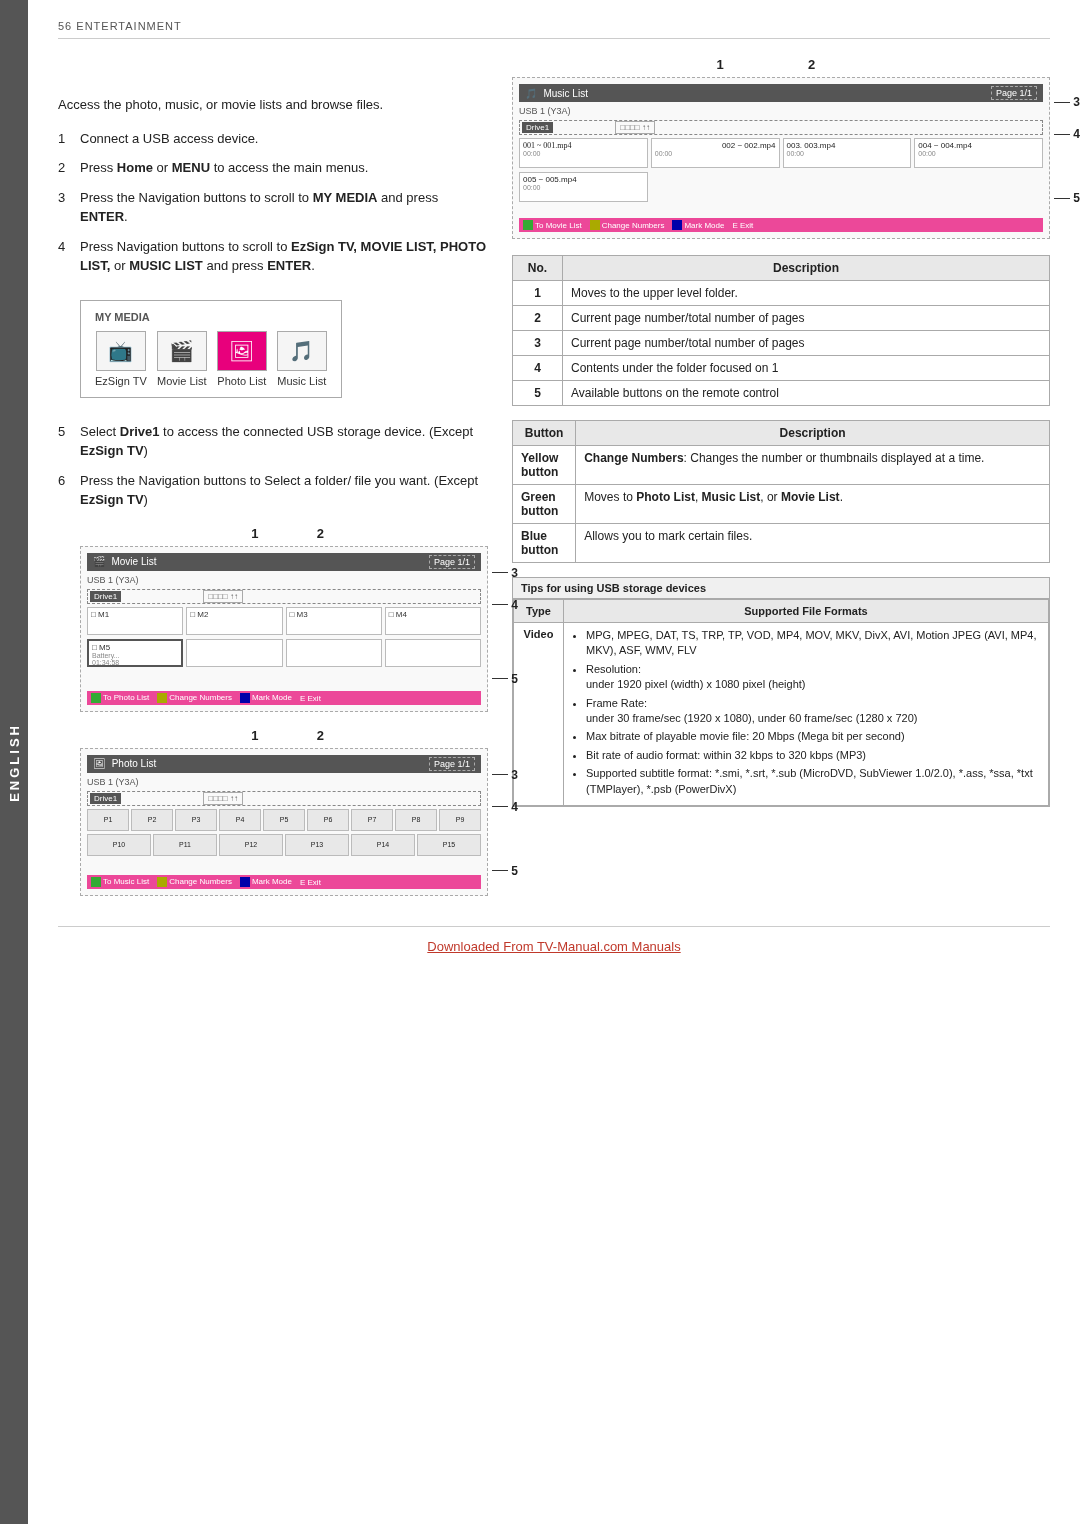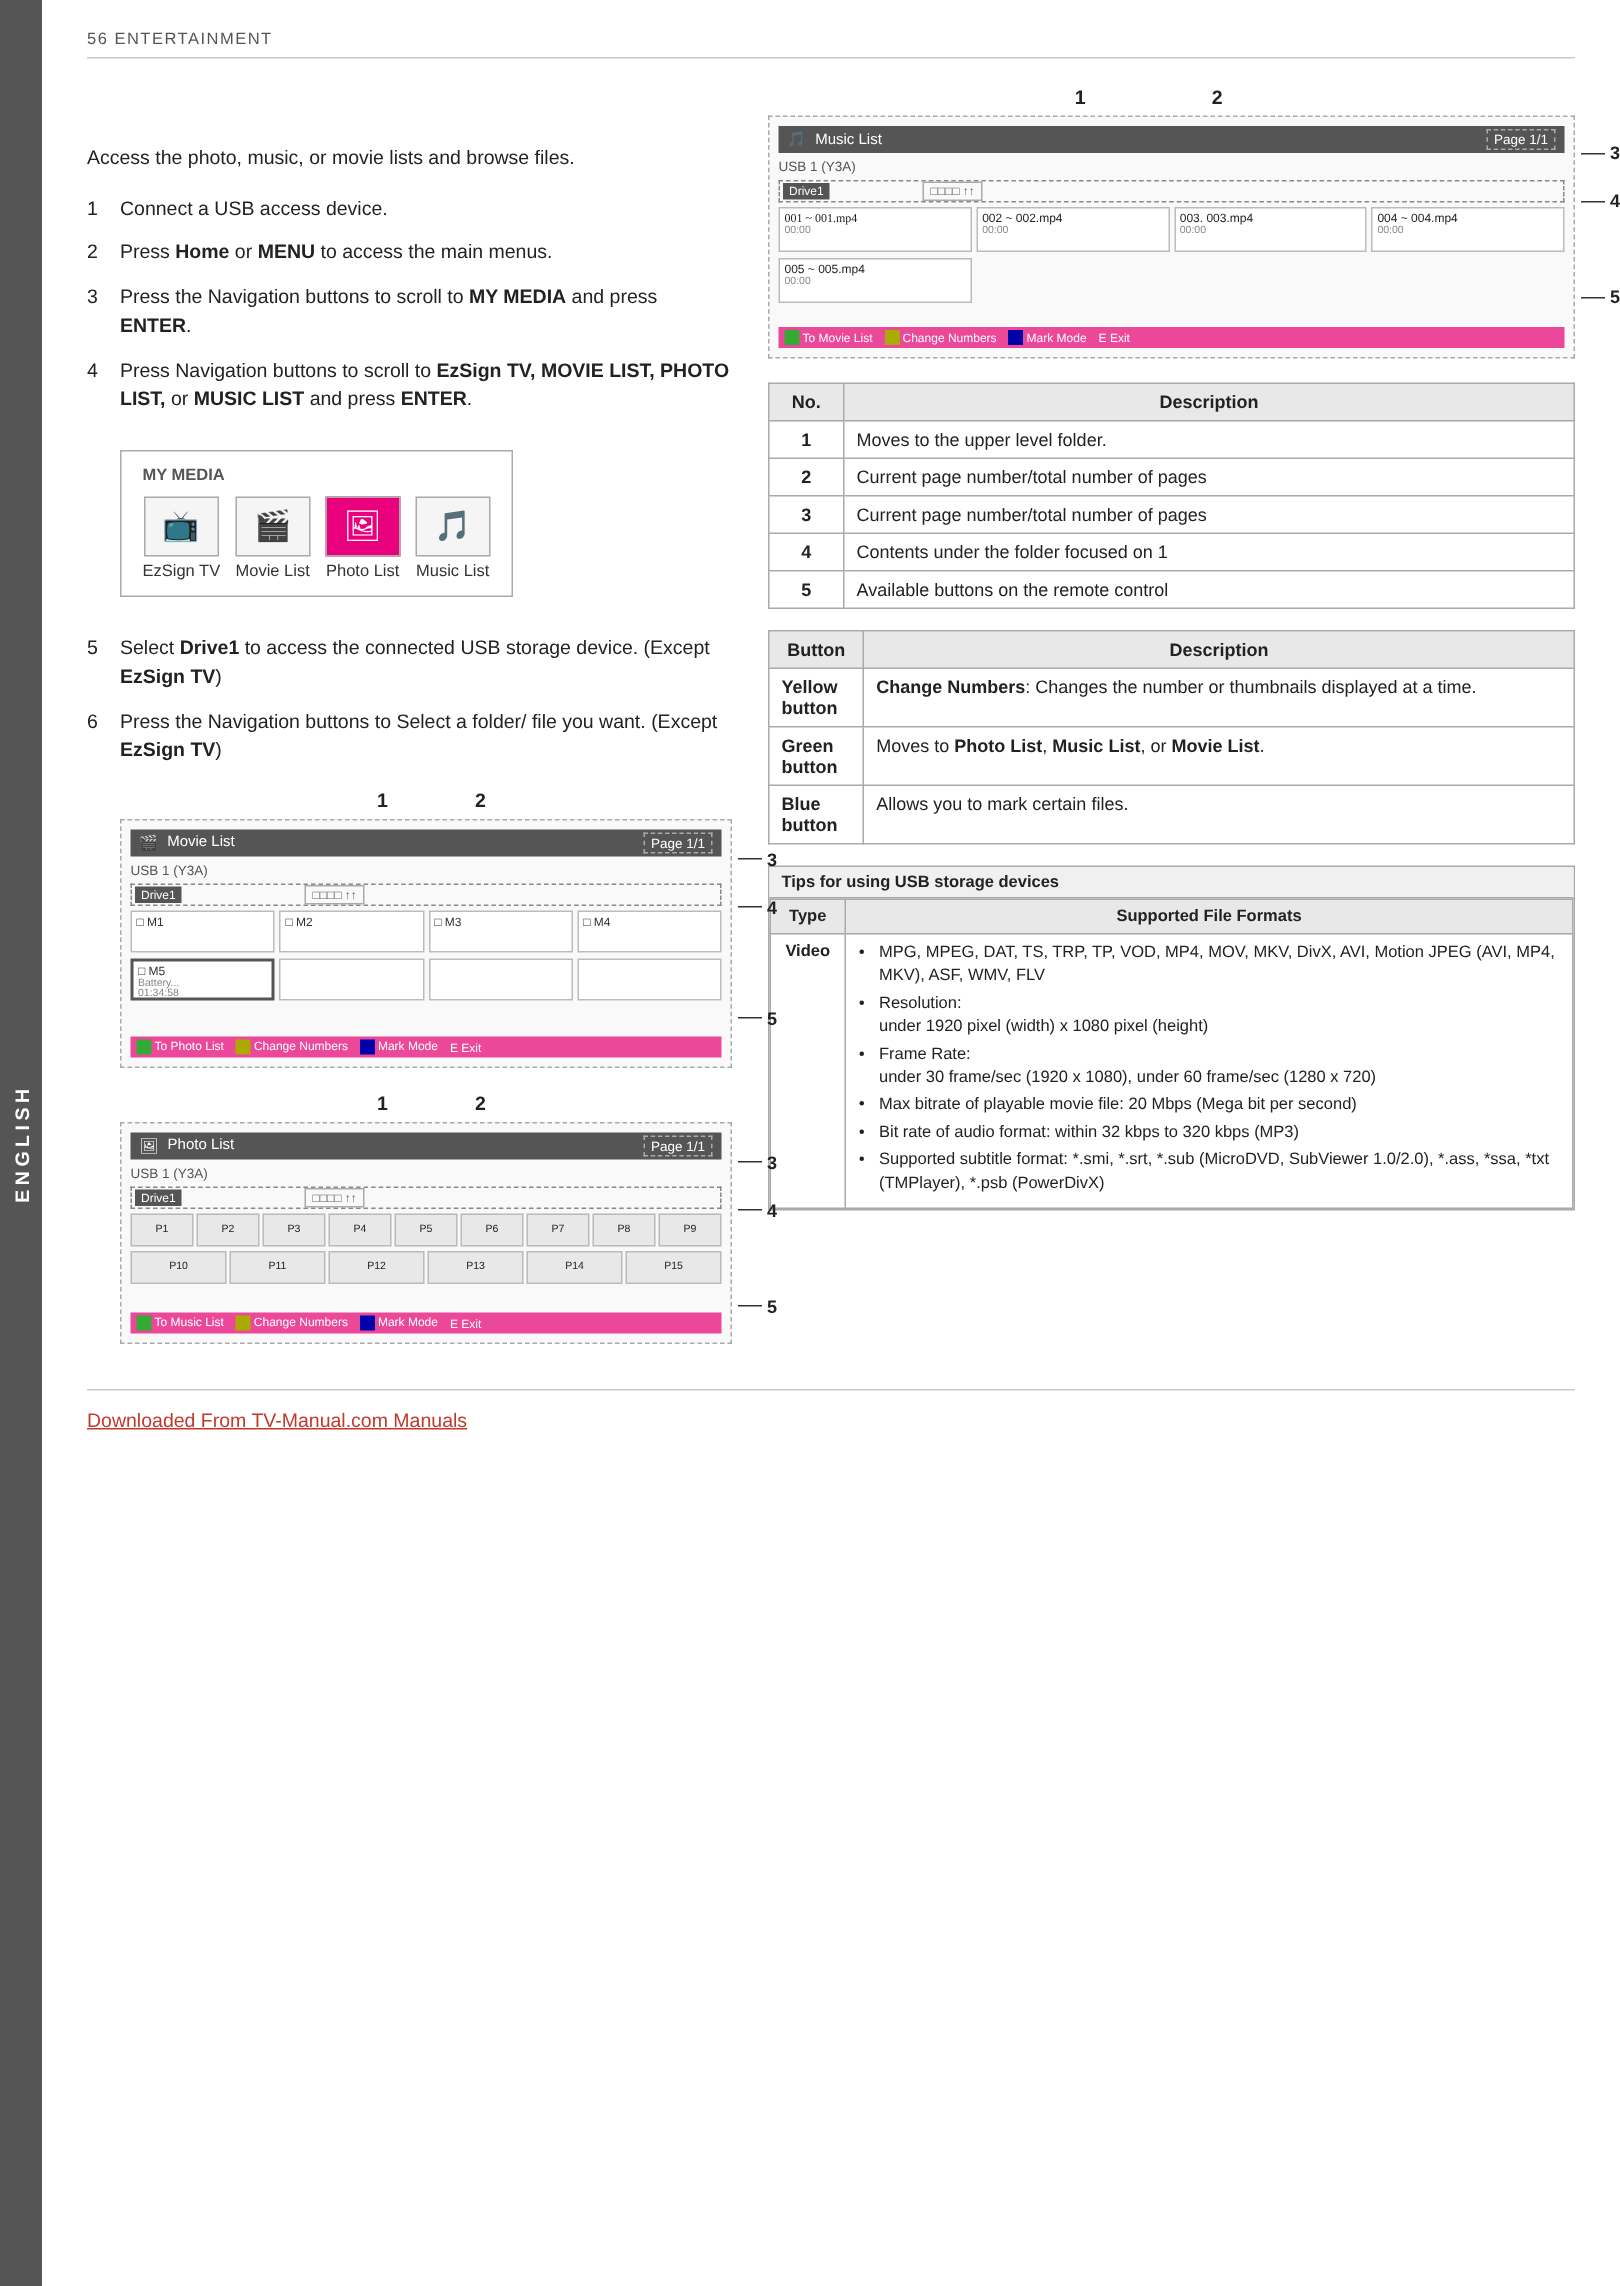--- a/index.html
+++ b/index.html
@@ -619,21 +619,21 @@
               <div style="border:1px dashed #888; padding:2px; margin-bottom:3px; font-size:8px;">
                 <span style="background:#555; color:#fff; padding:1px 4px;">Drive1</span>
                 <span style="margin-left:60px; font-size:8px; color:#666; border:1px solid #aaa; padding:1px 4px;">□□□□ ↑↑</span>
               </div>
               <div class="music-grid">
                 <div class="music-cell">
                   <div style="font-size:8px;font-family:Liberation Serif, serif;">001 ~ 001.mp4</div>
                   <div style="font-size:7px; color:#888;">00:00</div>
                 </div>
                 <div class="music-cell">
-                  <div style="font-size:8px;">002 ~ 002.mp4</div>
+                  <div style="font-size:8px;text-align:right;">002 ~ 002.mp4</div>
                   <div style="font-size:7px; color:#888;">00:00</div>
                 </div>
                 <div class="music-cell">
                   <div style="font-size:8px;">003. 003.mp4</div>
                   <div style="font-size:7px; color:#888;">00:00</div>
                 </div>
                 <div class="music-cell">
                   <div style="font-size:8px;">004 ~ 004.mp4</div>
                   <div style="font-size:7px; color:#888;">00:00</div>
                 </div>
@@ -755,20 +755,20 @@
                   </ul>
                 </td>
               </tr>
             </tbody>
           </table>
         </div>
 
       </div>
     </div>
 
-    <div style="margin-top:30px; border-top:1px solid #ccc; padding-top:12px;">
+    <div style="text-align:center; margin-top:30px; border-top:1px solid #ccc; padding-top:12px;">
       <a href="#" style="color:#c0392b; font-size:13px; text-decoration:underline;">
         <span>Downloaded From TV-Manual.com Manuals</span>
       </a>
     </div>
 
   </div>
 </div>
 
 </body></html>

